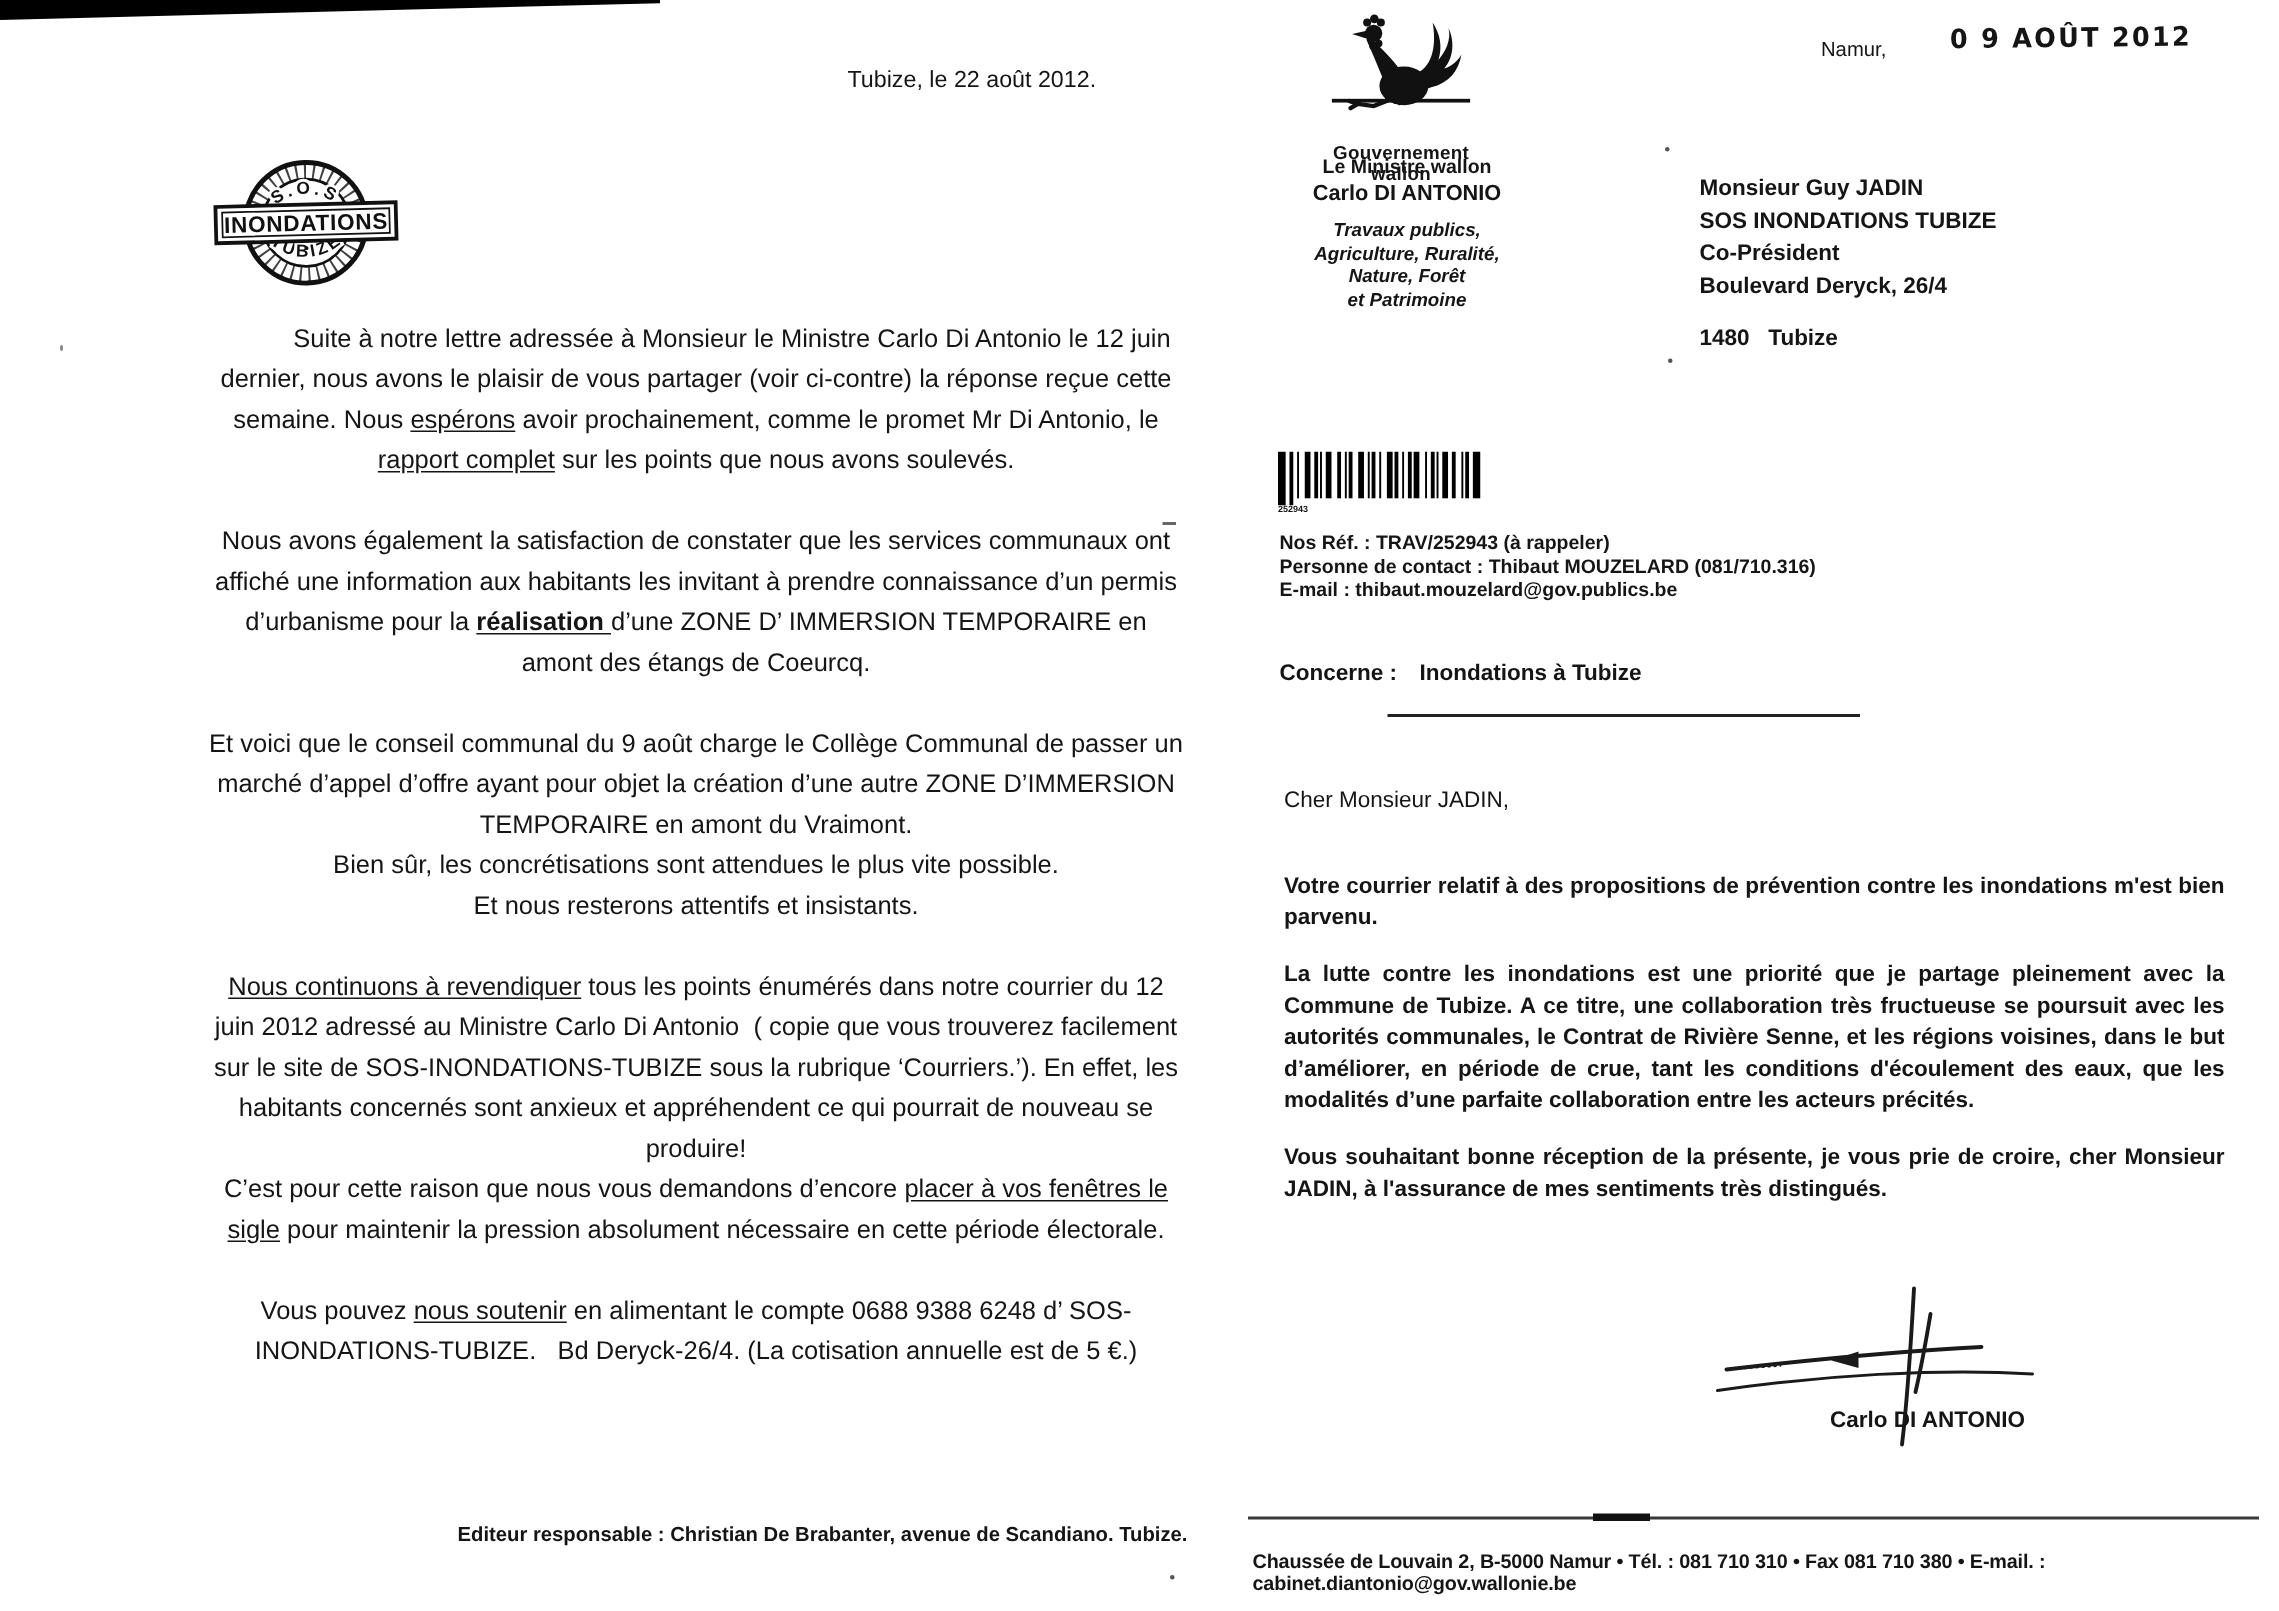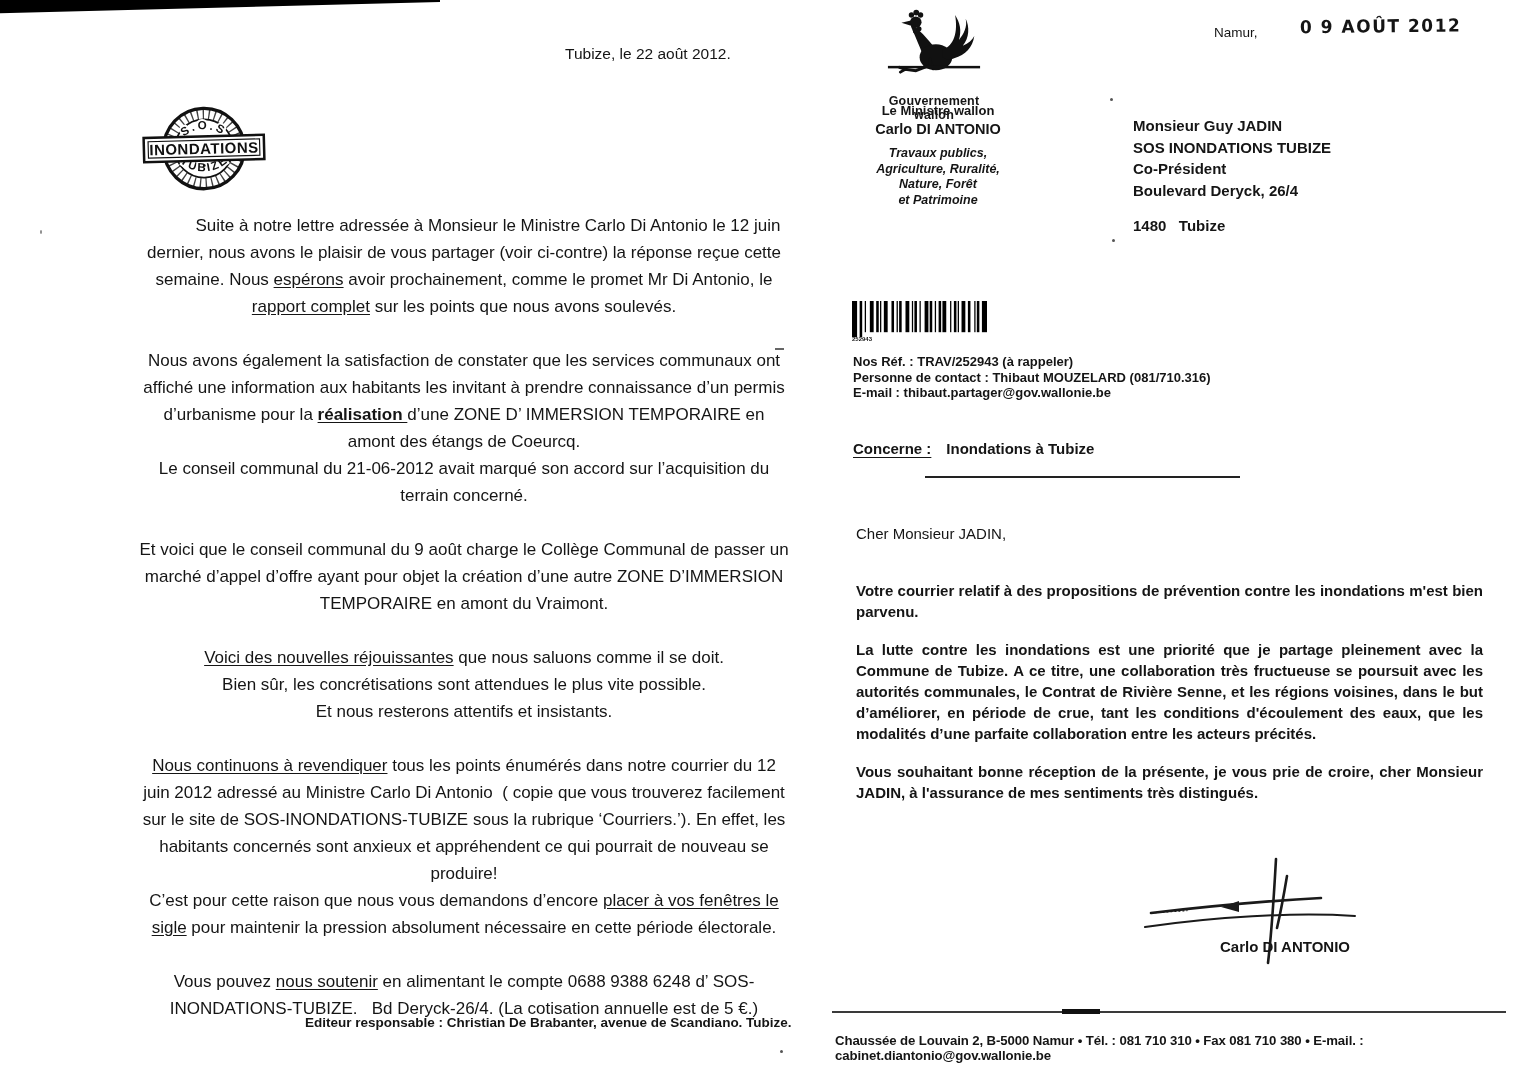--- a/index.html
+++ b/index.html
@@ -30,21 +30,21 @@
   .r-min-title{font-size:13px;font-weight:600;}
   .r-min-name{font-size:14.5px;font-weight:700;margin-top:3px;}
   .r-min-dept{margin-top:9px;font-size:12.5px;font-weight:600;font-style:italic;line-height:15.5px;}
   .r-recipient{left:1133px;top:115px;font-size:15px;line-height:21.5px;font-weight:600;}
   .r-postal{left:1133px;top:217px;font-size:15px;font-weight:700;
     text-underline-offset:3px;white-space:pre;}
   .r-barcode{left:852px;top:301px;}
   .r-barcode-num{left:852px;top:336px;font-size:8px;transform:scale(.75);transform-origin:0 0;font-weight:700;}
   .r-refs{left:853px;top:354px;font-size:13px;line-height:15.5px;font-weight:600;}
   .r-concerne{left:853px;top:440px;font-size:15px;font-weight:700;display:flex;gap:15px;}
-  .r-concerne .lbl{text-decoration:underline;text-underline-offset:3px;text-align:right;}
+  .r-concerne .lbl{text-underline-offset:3px;text-align:right;}
   .r-concerne-rule{left:925px;top:476px;width:315px;height:2px;background:#222;}
   .r-salutation{left:856px;top:525px;font-size:15px;font-weight:500;}
   .r-bodytext{left:856px;top:580px;width:627px;}
   .r-bodytext p{margin:0 0 17px 0;font-size:15px;line-height:21px;font-weight:700;text-align:justify;}
   .r-signature{left:1133px;top:855px;}
   .r-signame{left:1220px;top:938px;font-size:15px;font-weight:700;}
   .r-footrule{left:832px;top:1011px;width:674px;height:1.5px;background:#3a3a3a;}
   .r-footrule-thick{left:1062px;top:1009px;width:38px;height:5px;background:#111;}
   .r-footer{left:835px;top:1021px;width:672px;font-size:13.2px;font-weight:600;letter-spacing:-.1px;margin-top:12px;}
 
@@ -85,23 +85,21 @@
       <rect x="3" y="34.5" width="124" height="25" fill="#fff" stroke="#111" stroke-width="2.6"></rect>
       <rect x="7.5" y="38.5" width="115" height="17" fill="none" stroke="#111" stroke-width="1.2"></rect>
       <text x="65" y="52.5" text-anchor="middle" font-size="15.5" font-weight="bold" font-family="Liberation Sans, sans-serif" letter-spacing=".5" fill="#111">INONDATIONS</text>
       <circle cx="65" cy="64.5" r="1.3" fill="#111"></circle>
     </svg>
   </div>
 
   <div class="abs l-body">
     <p class="indent"><span>Suite à notre lettre adressée à Monsieur le Ministre Carlo Di Antonio le 12 juin dernier, nous avons le plaisir de vous partager (voir ci-contre) la réponse reçue cette semaine. Nous </span><span class="u">espérons</span><span> avoir prochainement, comme le promet Mr Di Antonio, le </span><span class="u">rapport complet</span><span> sur les points que nous avons soulevés.</span></p>
     <p><span>Nous avons également la satisfaction de constater que les services communaux ont affiché une information aux habitants les invitant à prendre connaissance d’un permis d’urbanisme pour la </span><span class="u b">réalisation </span><span>d’une ZONE D’ IMMERSION TEMPORAIRE en amont des étangs de Coeurcq.</span></p>
-    <p class="tight"><span>Le conseil communal du 21-06-2012 avait marqué son accord sur l’acquisition du terrain concerné.</span></p>
     <p><span>Et voici que le conseil communal du 9 août charge le Collège Communal de passer un marché d’appel d’offre ayant pour objet la création d’une autre ZONE D’IMMERSION TEMPORAIRE en amont du Vraimont.</span></p>
-    <p><span class="u">Voici des nouvelles réjouissantes</span><span> que nous saluons comme il se doit.</span></p>
     <p class="tight"><span>Bien sûr, les concrétisations sont attendues le plus vite possible.</span></p>
     <p class="tight"><span>Et nous resterons attentifs et insistants.</span></p>
     <p><span class="u">Nous continuons à revendiquer</span><span> tous les points énumérés dans notre courrier du 12 juin 2012 adressé au Ministre Carlo Di Antonio&nbsp; ( copie que vous trouverez facilement sur le site de SOS-INONDATIONS-TUBIZE sous la rubrique ‘Courriers.’). En effet, les habitants concernés sont anxieux et appréhendent ce qui pourrait de nouveau se produire!</span></p>
     <p class="tight"><span>C’est pour cette raison que nous vous demandons d’encore </span><span class="u">placer à vos fenêtres le sigle</span><span> pour maintenir la pression absolument nécessaire en cette période électorale.</span></p>
     <p><span>Vous pouvez </span><span class="u">nous soutenir</span><span> en alimentant le compte 0688 9388 6248 d’ SOS-INONDATIONS-TUBIZE.&nbsp;&nbsp; Bd Deryck-26/4. (La cotisation annuelle est de 5 €.)</span></p>
   </div>
 
   <div class="abs l-editor">Editeur responsable : Christian De Brabanter, avenue de Scandiano. Tubize.</div>
 </div>
 
@@ -190,21 +188,21 @@
           <rect x="98" y="0" width="2" height="26"></rect>
         <rect x="102" y="0" width="4" height="26"></rect>
       </g>
     </svg>
   </div>
   <div class="abs r-barcode-num">252943</div>
 
   <div class="abs r-refs">
     <div>Nos Réf. : TRAV/252943 (à rappeler)</div>
     <div>Personne de contact : Thibaut MOUZELARD (081/710.316)</div>
-    <div>E-mail : thibaut.partager@gov.wallonie.be</div>
+    <div>E-mail : thibaut.mouzelard@gov.publics.be</div>
   </div>
 
   <div class="abs r-concerne">
     <span class="lbl">Concerne :</span>
     <span>Inondations à Tubize</span>
   </div>
   <div class="abs r-concerne-rule"></div>
 
   <div class="abs r-salutation">Cher Monsieur JADIN,</div>
 

